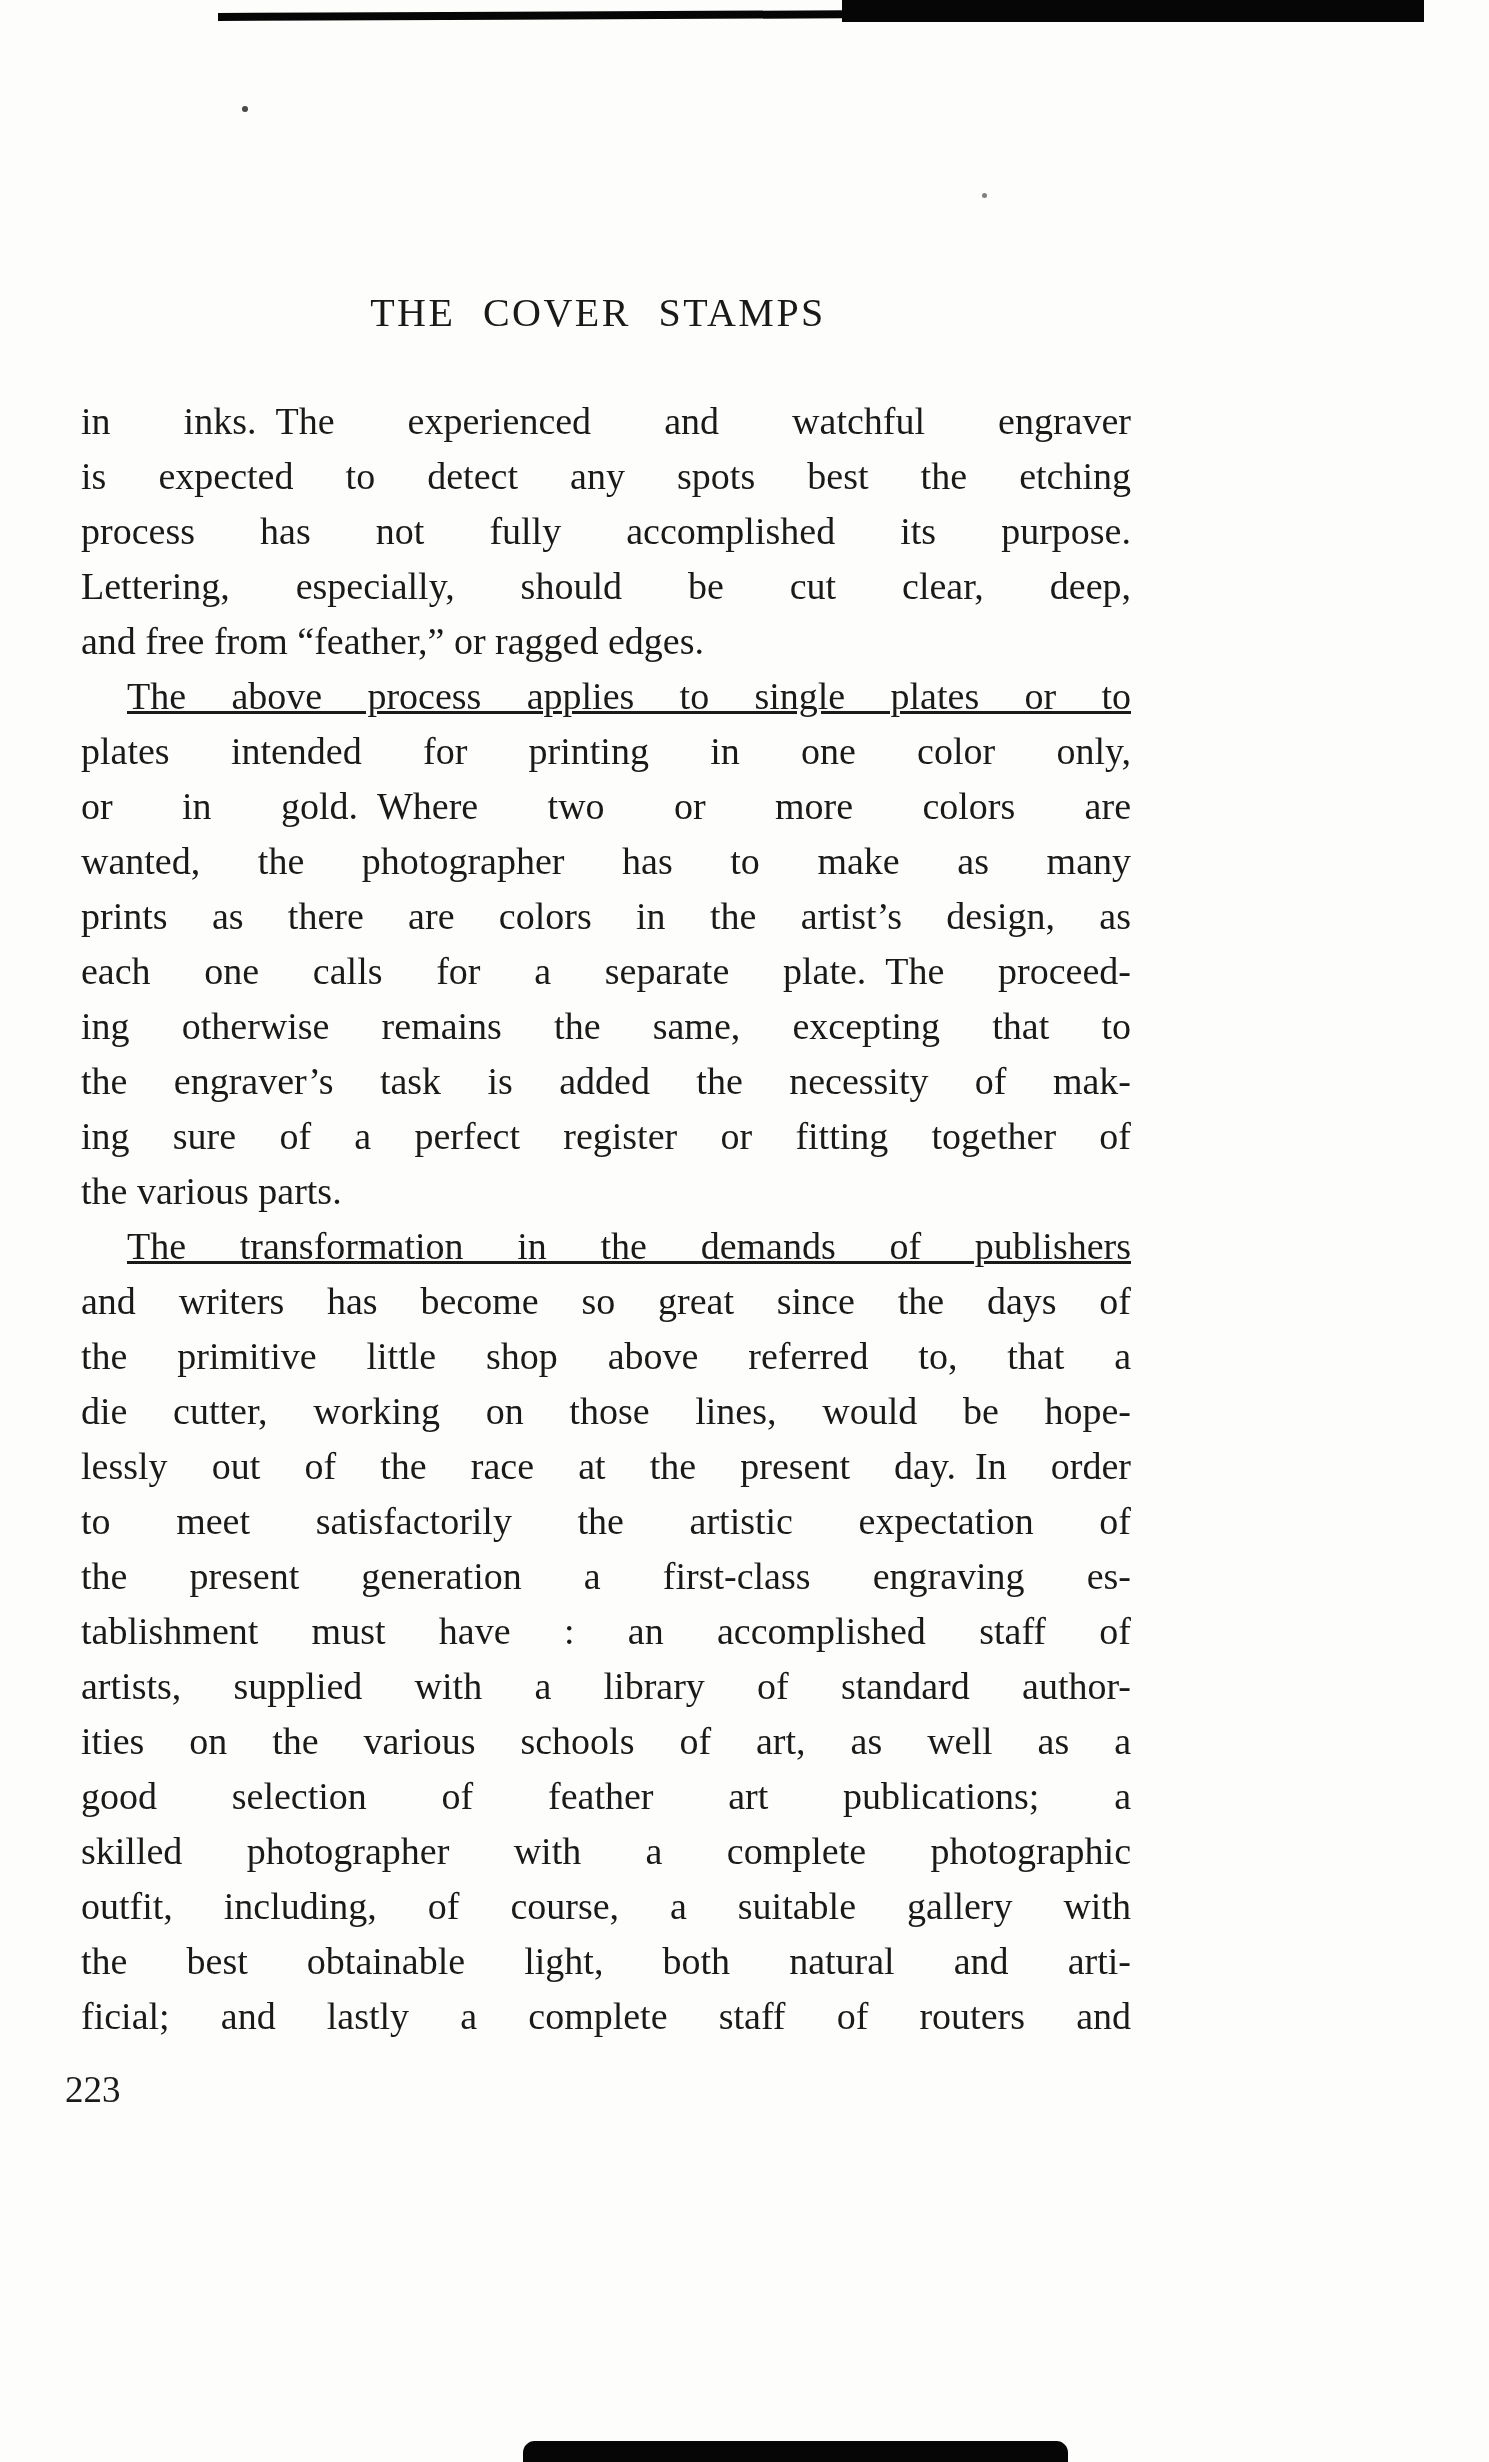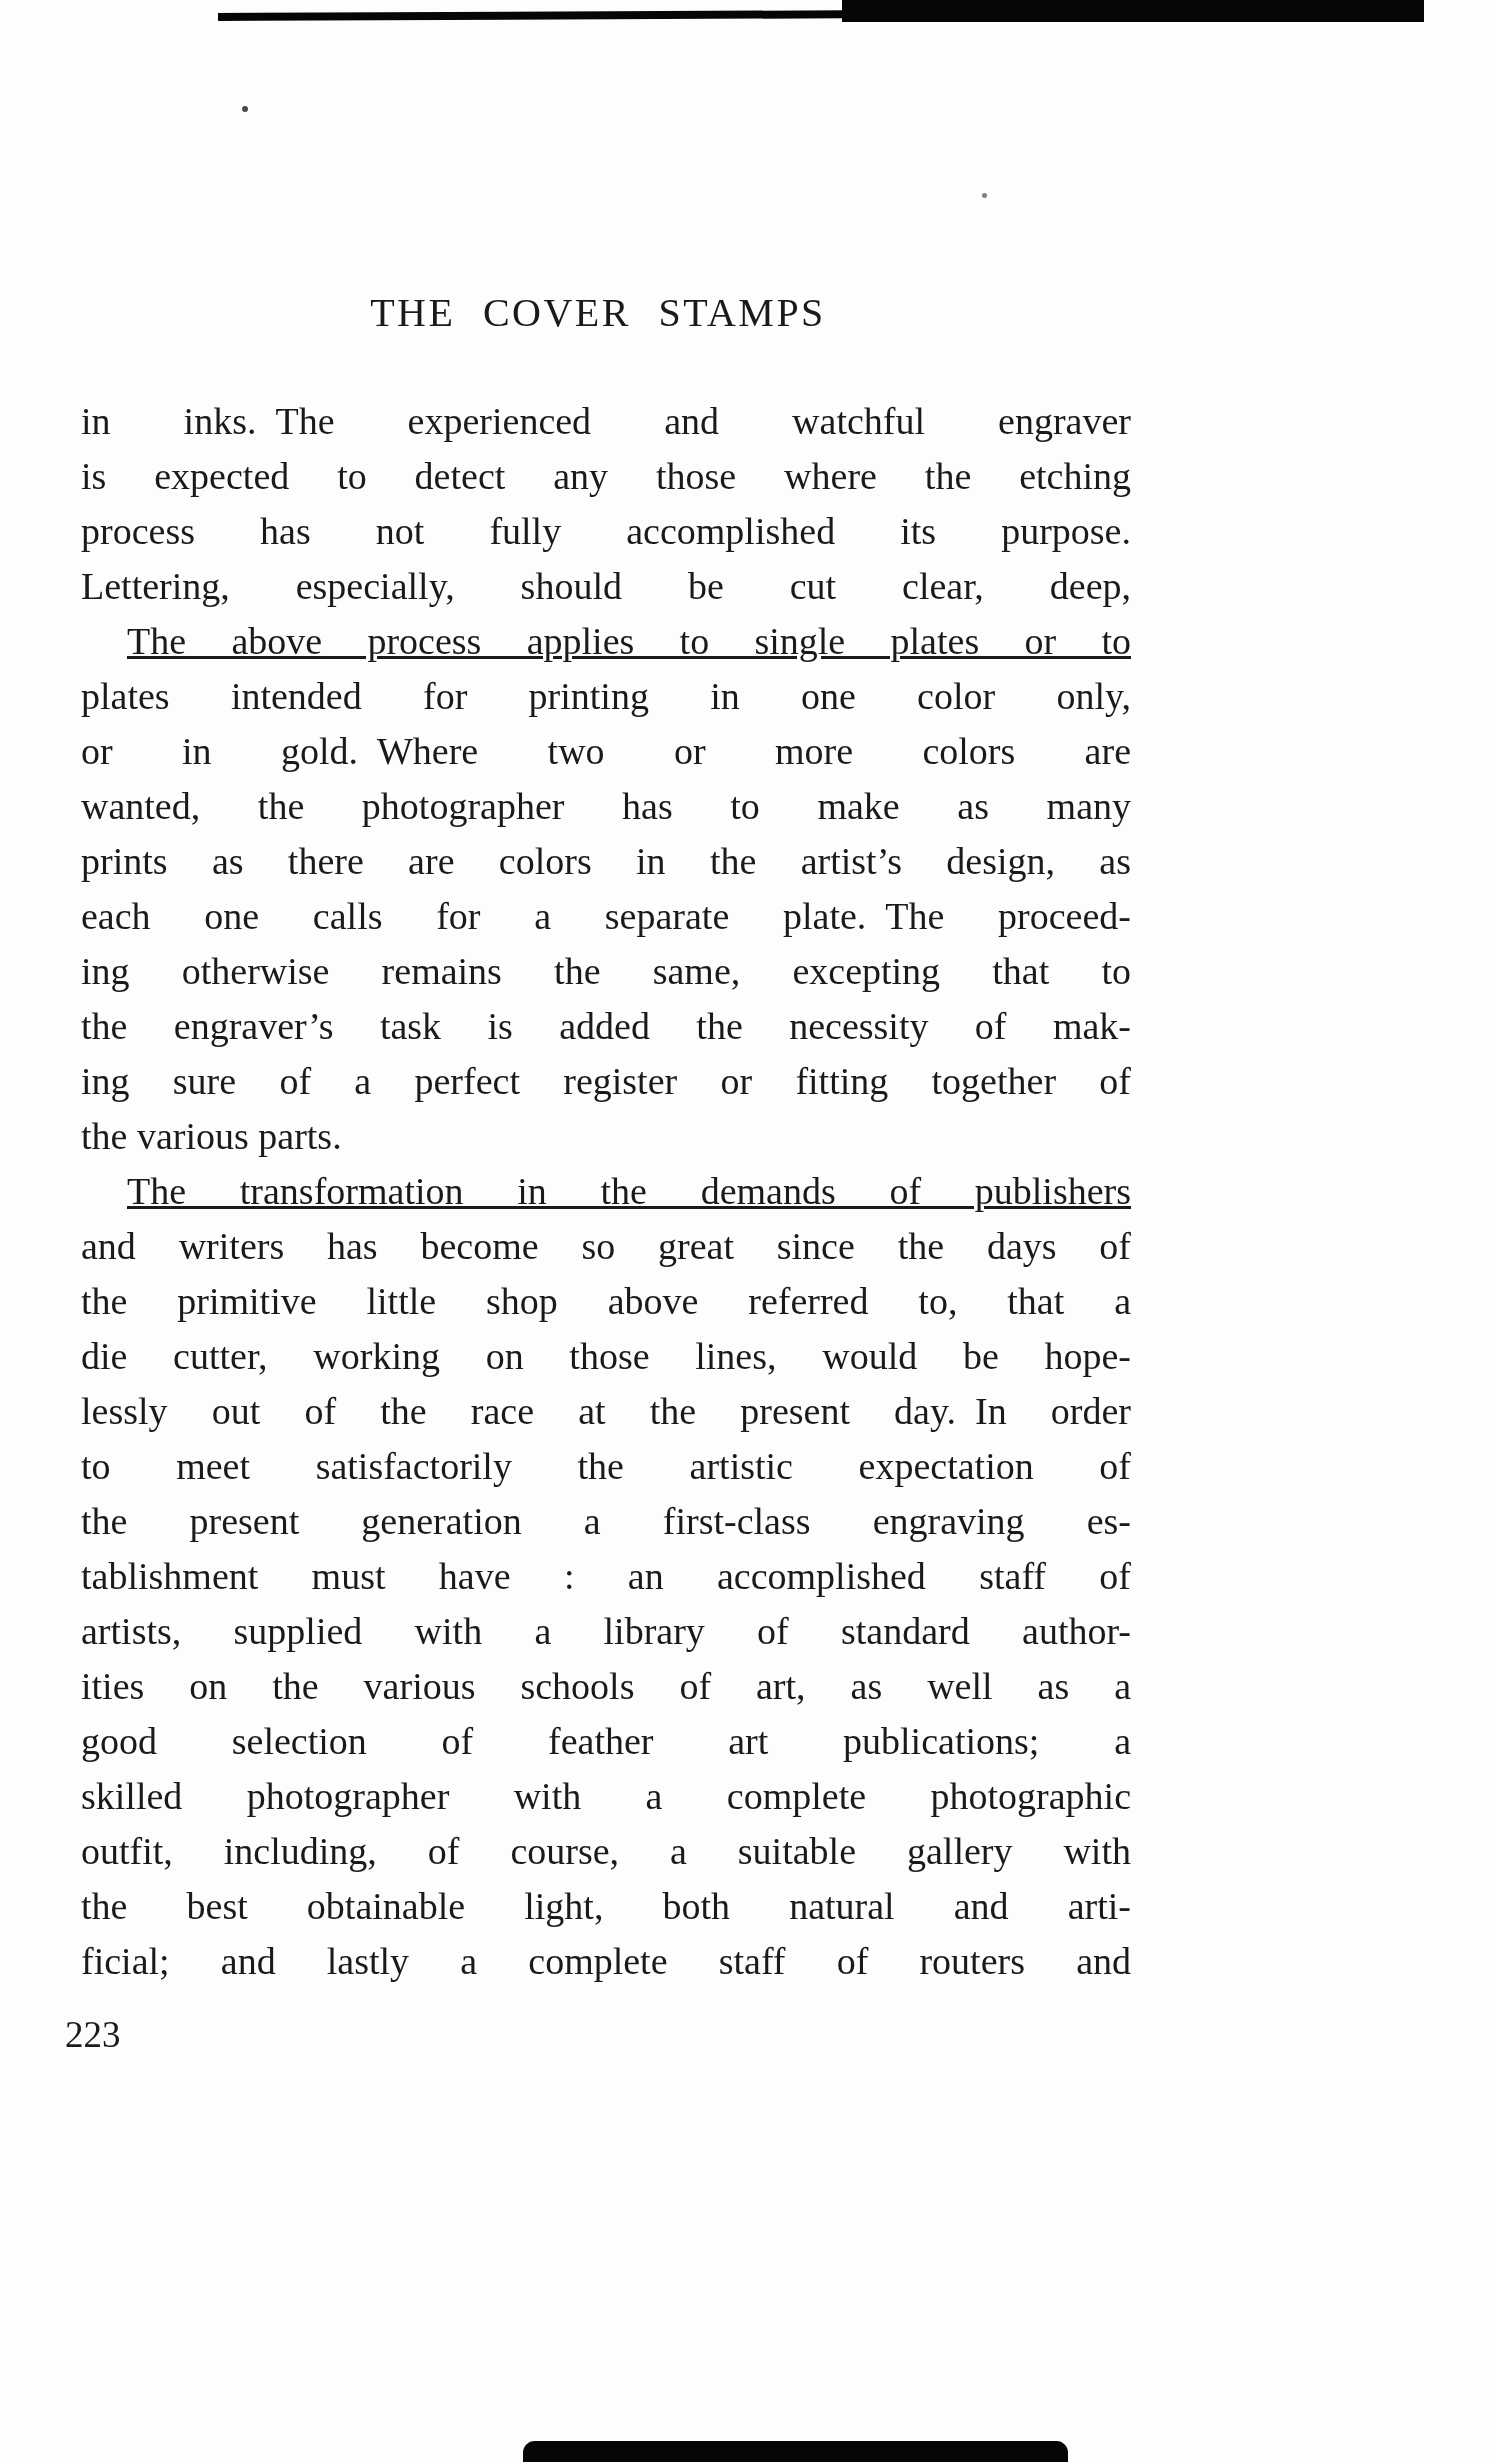--- a/index.html
+++ b/index.html
@@ -76,23 +76,24 @@
   <div class="artifact top-thick"></div>
   <div class="speck speck-1"></div>
   <div class="speck speck-2"></div>
 
   <div class="text-column">
     <div class="header">THE COVER STAMPS</div>
 
     <div class="paragraphs">
         <div class="paragraph">
           <div class="line">in inks. The experienced and watchful engraver</div>
-          <div class="line">is expected to detect any those where the etching</div>
+          <div class="line">is expected to detect any spots best the etching</div>
           <div class="line">process has not fully accomplished its purpose.</div>
           <div class="line">Lettering, especially, should be cut clear, deep,</div>
+          <div class="line last">and free from “feather,” or ragged edges.</div>
         </div>
         <div class="paragraph">
           <div class="line indent">The above process applies to single plates or to</div>
           <div class="line">plates intended for printing in one color only,</div>
           <div class="line">or in gold. Where two or more colors are</div>
           <div class="line">wanted, the photographer has to make as many</div>
           <div class="line">prints as there are colors in the artist’s design, as</div>
           <div class="line">each one calls for a separate plate. The proceed-</div>
           <div class="line">ing otherwise remains the same, excepting that to</div>
           <div class="line">the engraver’s task is added the necessity of mak-</div>

